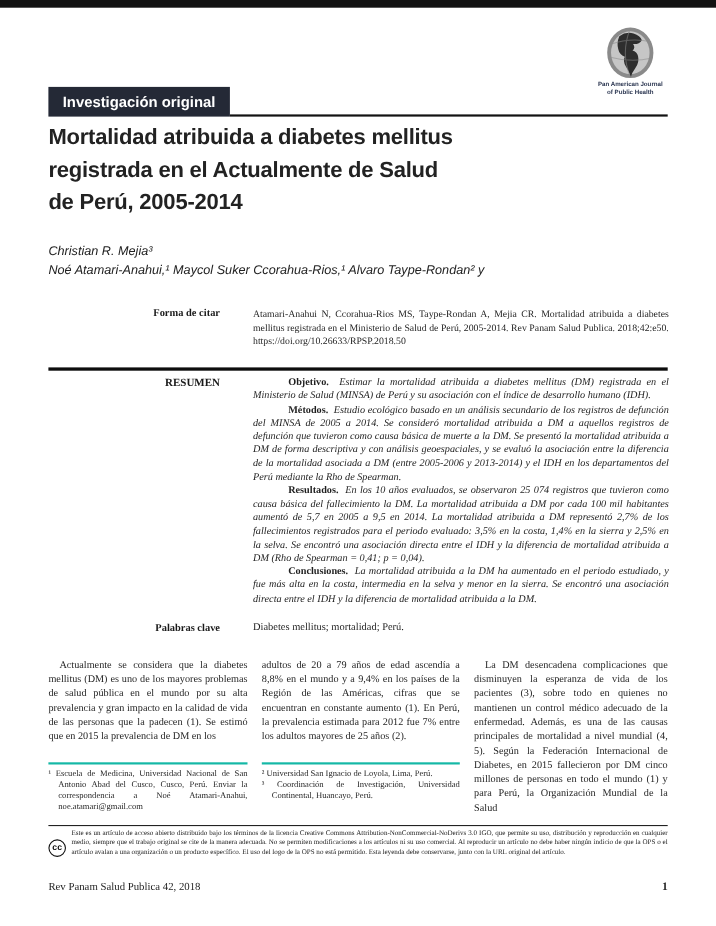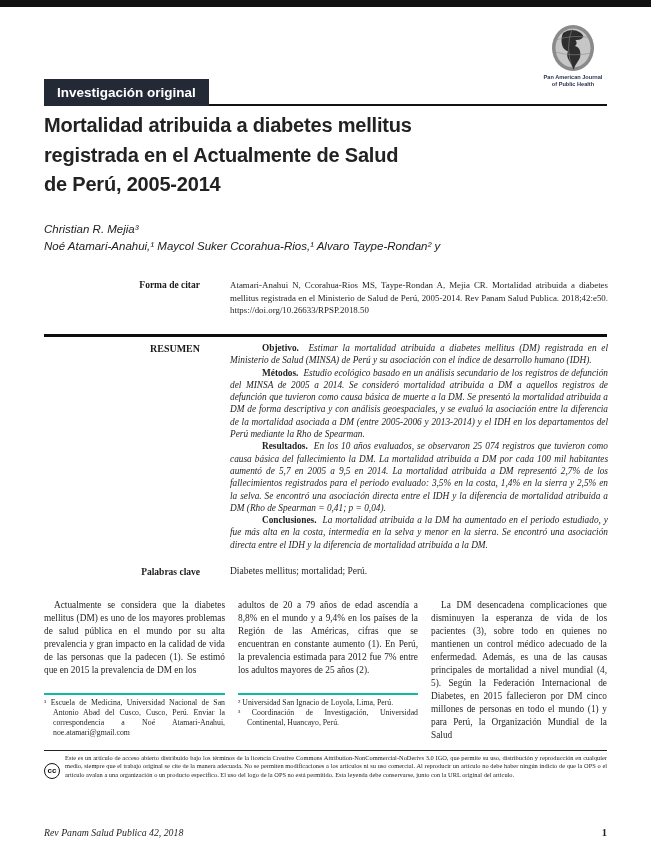--- a/index.html
+++ b/index.html
@@ -62,21 +62,21 @@
 
   .license{position:absolute;left:44px;top:750px;width:563px;border-top:1.2px solid #222;
     padding-top:3px;display:flex;gap:5px;align-items:flex-end;}
   .cc-badge{flex:none;width:14px;height:14px;border:1.3px solid #111;border-radius:50%;
     font-family:"Liberation Sans",sans-serif;font-weight:bold;font-size:8px;line-height:14px;
     text-align:center;color:#111;margin-top:2px;}
   .license-text{flex:1;font-size:6.4px;line-height:8.4px;text-align:justify;color:#222;}
 
   .footer{position:absolute;left:44px;right:44px;top:801px;display:flex;
     justify-content:space-between;align-items:baseline;}
-  .journal-ref{font-style:italic;font-size:9.8px;margin-top:26px;}
+  .journal-ref{font-size:9.8px;}
   .page-num{font-weight:bold;font-size:10.5px;}
 </style>
 </head>
 <body>
 
 <div class="page">
 
   <div class="topbar"></div>
 
   <div class="badge-row">

